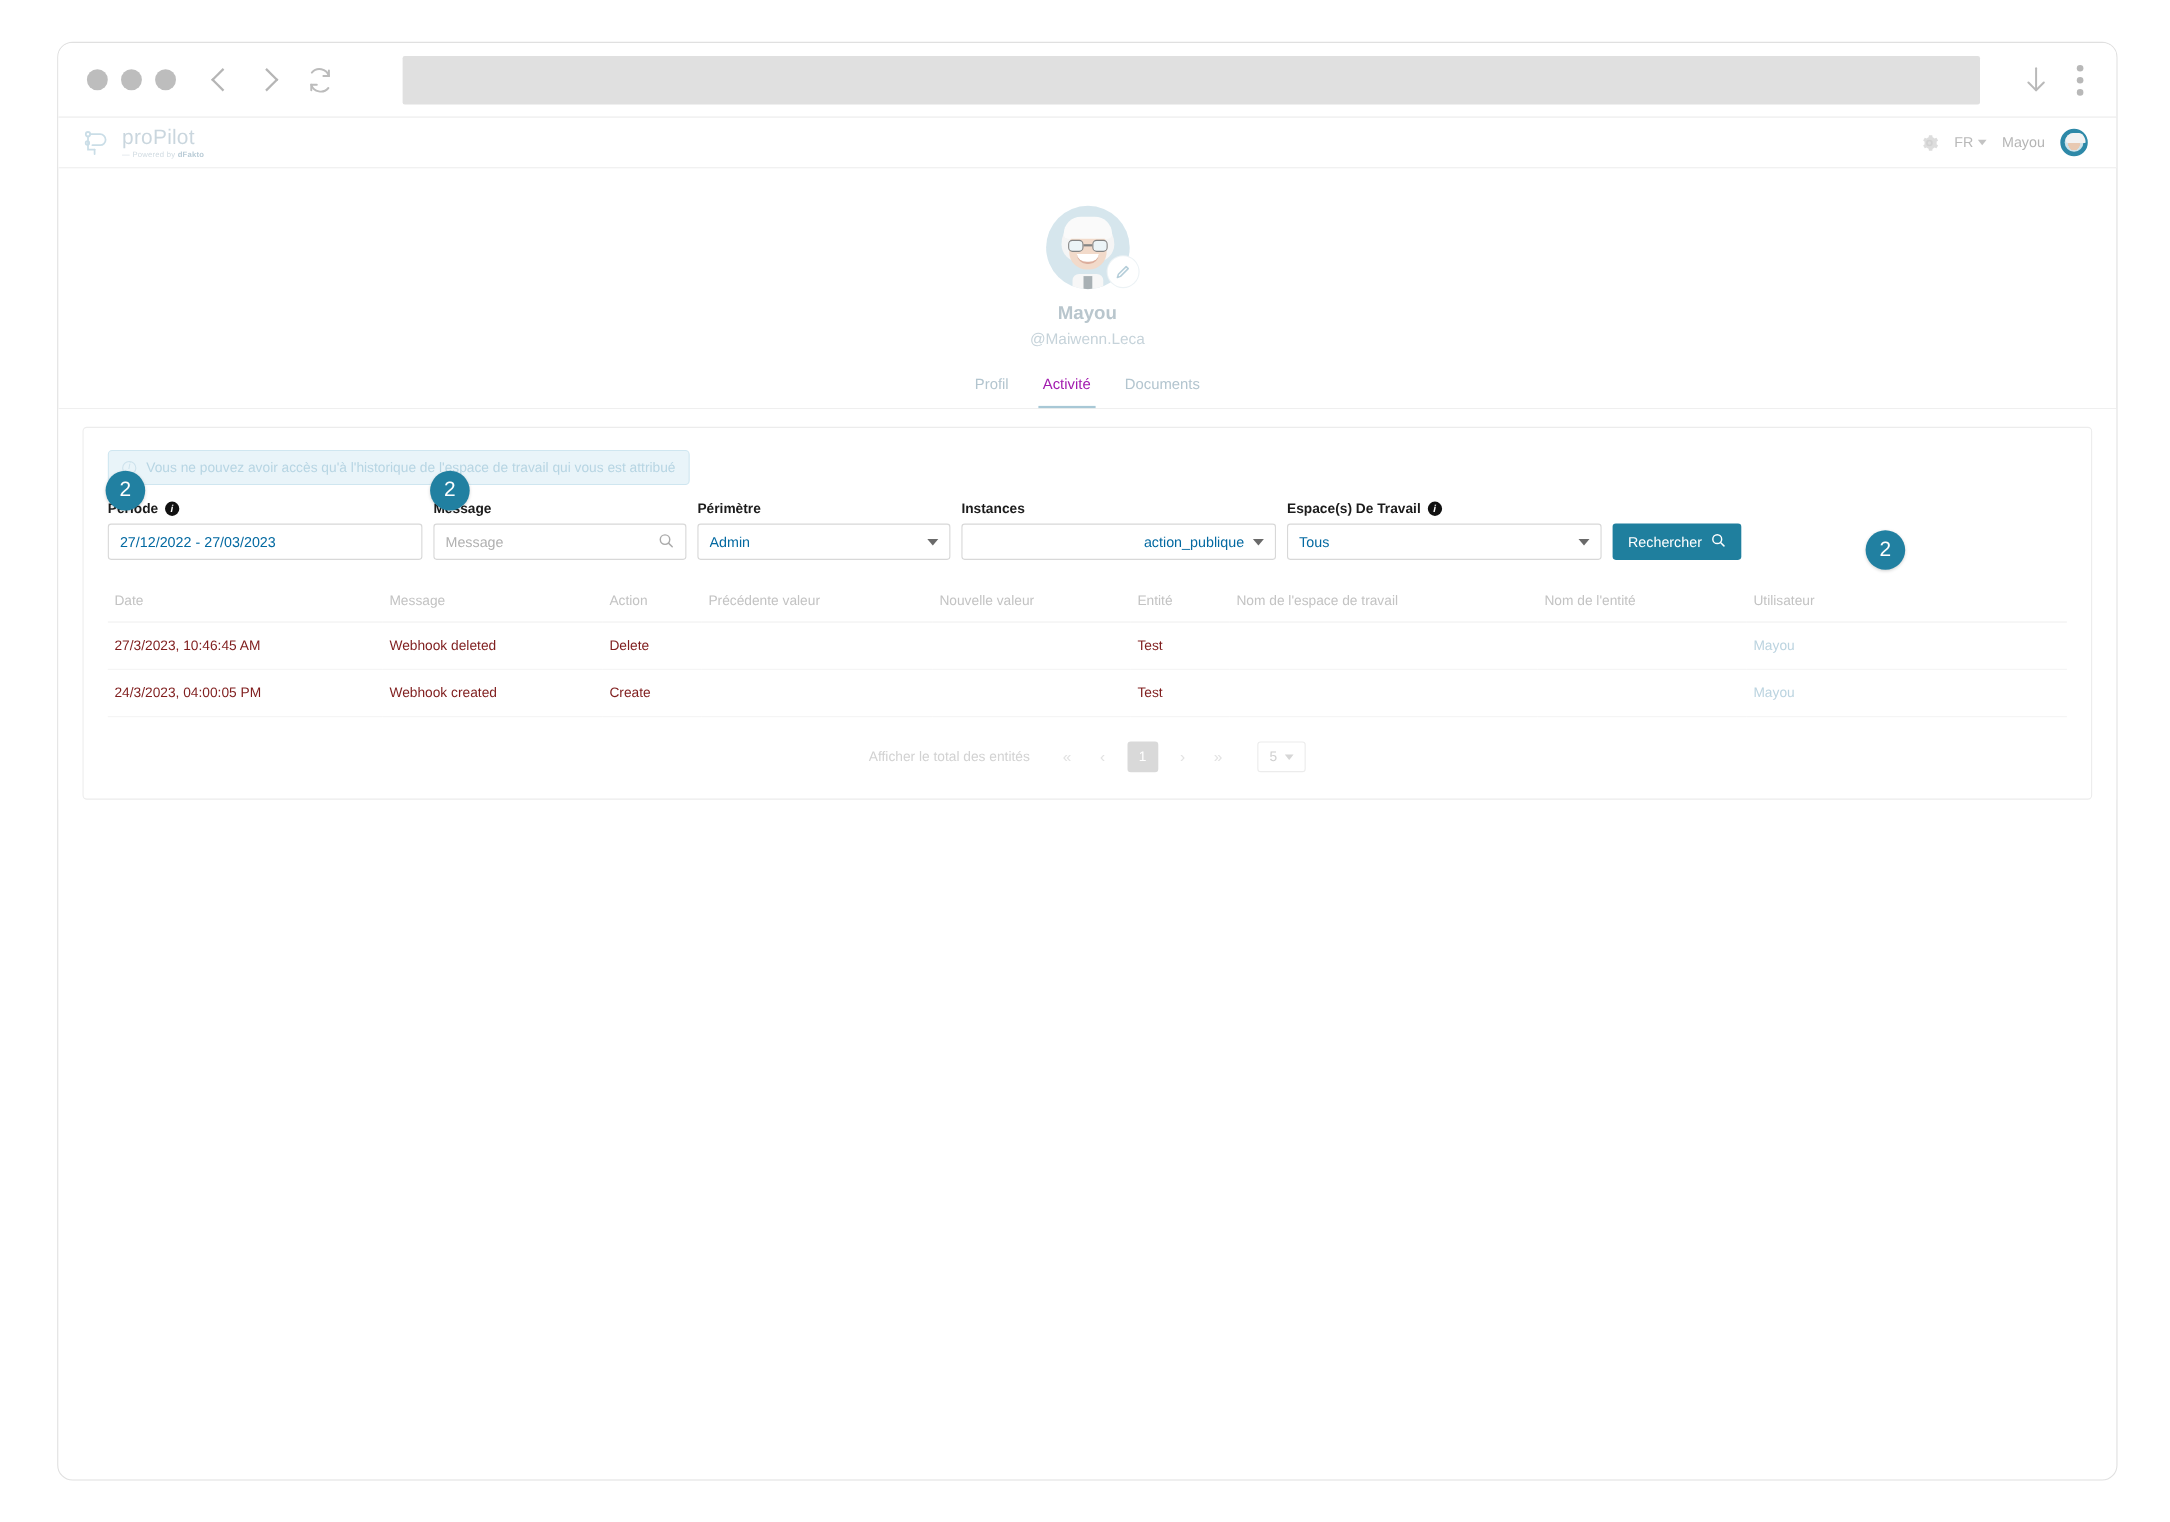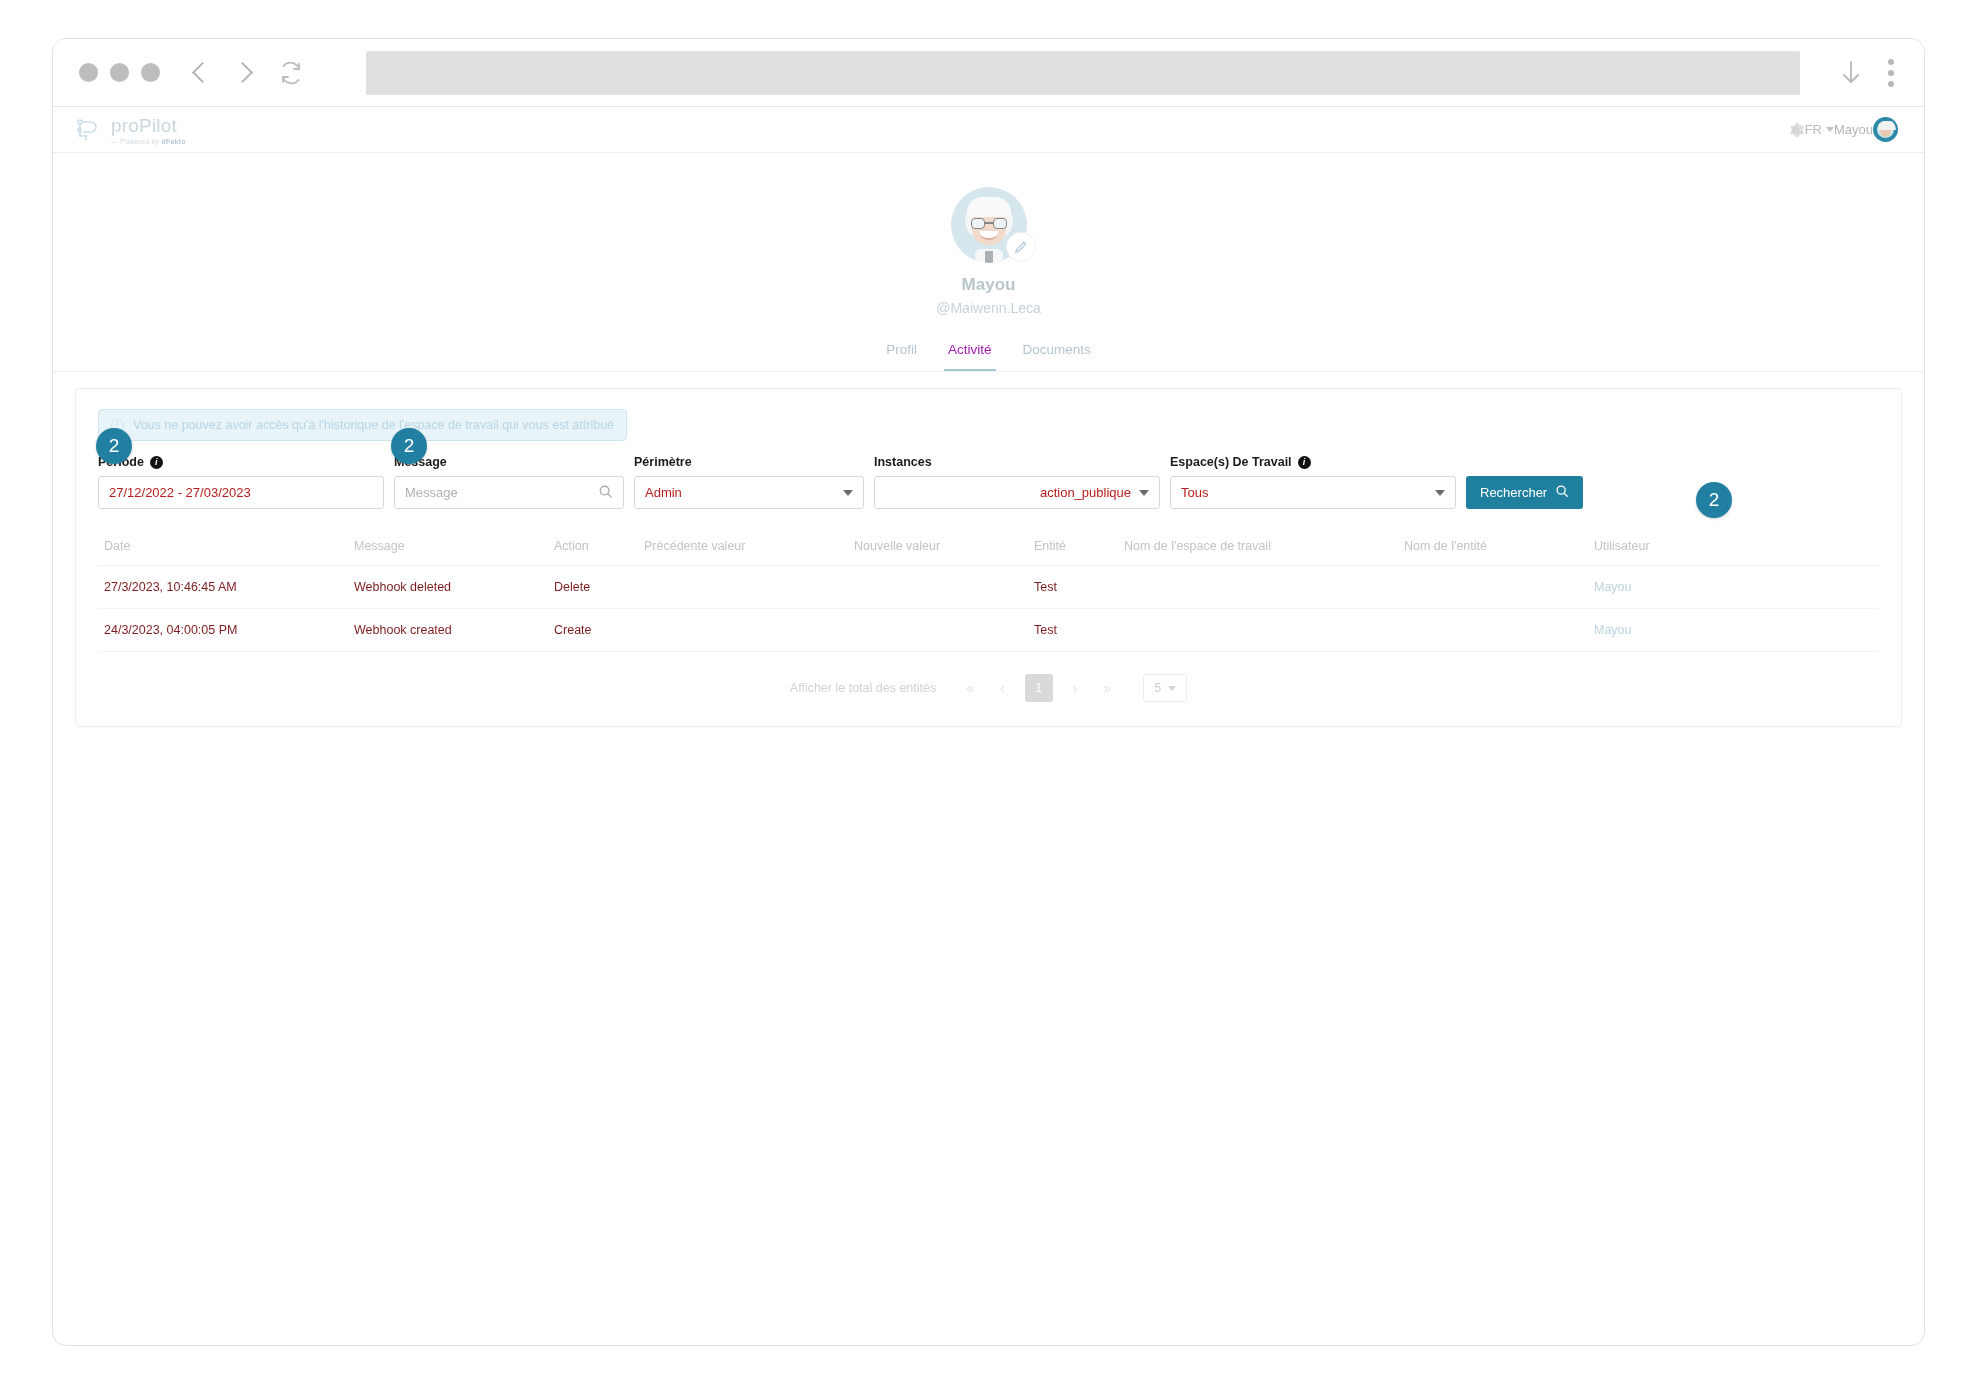--- a/index.html
+++ b/index.html
@@ -81,21 +81,21 @@
     padding: 0 26px 0 20px;
   }
 
   .brand { display: flex; align-items: flex-end; gap: 8px; opacity: .55; }
   .brand-mark { width: 30px; height: 30px; }
   .brand-text { display: flex; flex-direction: column; line-height: 1; }
   .brand-name { font-size: 19px; color: #9fb6c4; letter-spacing: .2px; }
   .brand-sub { font-size: 7px; color: #a9bcc8; margin-top: 3px; letter-spacing: .2px; }
   .brand-sub b { color: #7fa0b4; }
 
-  .header-right { display: flex; align-items: center; }
+  .header-right { display: flex; align-items: center; gap: 14px; }
   .gear-icon { width: 18px; height: 18px; opacity: .45; cursor: pointer; }
   .lang-select {
     font-size: 13px; color: #b9b9b9; display: flex; align-items: center; gap: 4px;
     cursor: pointer;
   }
   .caret-down {
     width: 0; height: 0;
     border-left: 4px solid transparent; border-right: 4px solid transparent;
     border-top: 5px solid #c3c3c3;
   }
@@ -209,21 +209,21 @@
   .info-icon {
     width: 13px; height: 13px; border-radius: 50%; background: #111111;
     color: #ffffff; font-size: 9px; font-weight: 700; font-style: italic;
     display: inline-flex; align-items: center; justify-content: center;
     line-height: 1; cursor: pointer;
   }
 
   .field {
     height: 33px; border: 1px solid #d8d8d8; border-radius: 3px;
     background: #ffffff; display: flex; align-items: center;
-    padding: 0 10px; font-size: 13px; color: #b91c1c;
+    padding: 0 10px; font-size: 13px; color: #0369a1;
     position: relative;
   }
   .field.placeholder-txt { color: #b0b0b0; }
   .field .val { flex: 1; white-space: nowrap; overflow: hidden; text-overflow: ellipsis; }
   .field .search-glyph { opacity: .55; }
   .field .chev-dn {
     width: 0; height: 0; margin-left: 8px;
     border-left: 5px solid transparent; border-right: 5px solid transparent;
     border-top: 6px solid #6a6a6a;
   }

